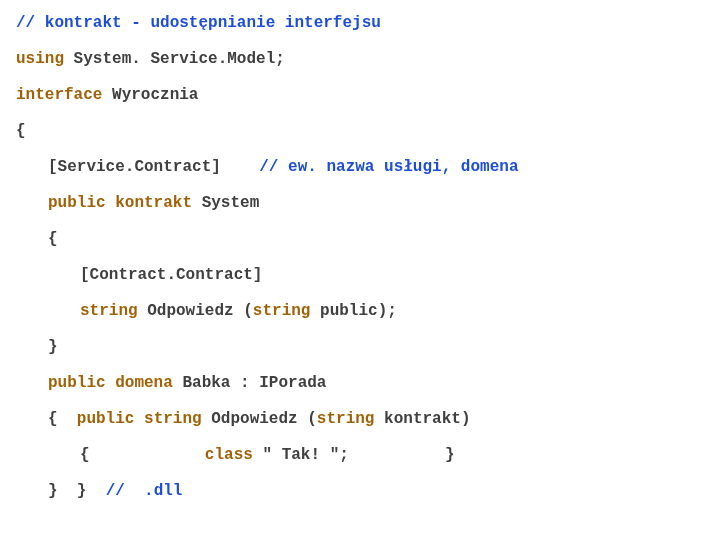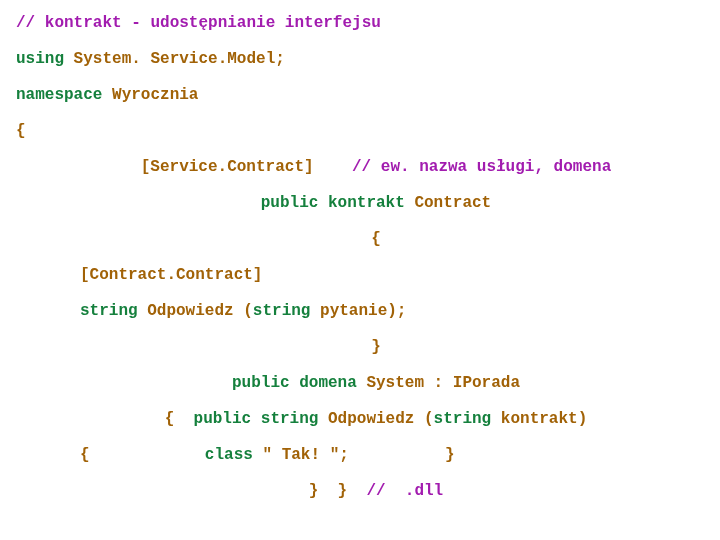--- a/index.html
+++ b/index.html
@@ -7,48 +7,48 @@
     padding: 14px 16px;
     font-family: "Courier New", Courier, monospace;
     font-size: 16px;
     font-weight: bold;
     background: #ffffff;
     color: #000000;
     width: 720px;
     box-sizing: border-box;
   }
   .line { margin-bottom: 18px; white-space: pre; }
-  .indent1 { padding-left: 32px; text-align: center; }
+  .indent1 { padding-left: 32px; }
   .indent2 { padding-left: 64px; }
-  .comment { color: #a21caf; }
-  .kw { color: #15803d; }
-  .plain { color: #a16207; font-family: Liberation Mono, monospace; }
+  .comment { color: #1d4ed8; }
+  .kw { color: #a16207; }
+  .plain { color: #404040; font-family: Liberation Mono, monospace; }
 </style>
 </head>
 <body>
 
 <div class="line"><span class="comment">// kontrakt - udostępnianie interfejsu</span></div>
 
 <div class="line"><span class="kw">using</span><span class="plain"> System. Service.Model;</span></div>
 
-<div class="line"><span class="kw">namespace</span><span class="plain"> Wyrocznia</span></div>
+<div class="line"><span class="kw">interface</span><span class="plain"> Wyrocznia</span></div>
 
 <div class="line"><span class="plain">{</span></div>
 
 <div class="line indent1"><span class="plain">[Service.Contract]</span><span class="plain">    </span><span class="comment">// ew. nazwa usługi, domena</span></div>
 
-<div class="line indent1"><span class="kw">public</span><span class="kw"> kontrakt</span><span class="plain"> Contract</span></div>
+<div class="line indent1"><span class="kw">public</span><span class="kw"> kontrakt</span><span class="plain"> System</span></div>
 
 <div class="line indent1"><span class="plain">{</span></div>
 
 <div class="line indent2"><span class="plain">[Contract.Contract]</span></div>
 
-<div class="line indent2"><span class="kw">string</span><span class="plain"> Odpowiedz (</span><span class="kw">string</span><span class="plain"> pytanie);</span></div>
+<div class="line indent2"><span class="kw">string</span><span class="plain"> Odpowiedz (</span><span class="kw">string</span><span class="plain"> public);</span></div>
 
 <div class="line indent1"><span class="plain">}</span></div>
 
-<div class="line indent1"><span class="kw">public</span><span class="kw"> domena</span><span class="plain"> System : IPorada</span></div>
+<div class="line indent1"><span class="kw">public</span><span class="kw"> domena</span><span class="plain"> Babka : IPorada</span></div>
 
 <div class="line indent1"><span class="plain">{</span><span class="plain">  </span><span class="kw">public</span><span class="kw"> string</span><span class="plain"> Odpowiedz (</span><span class="kw">string</span><span class="plain"> kontrakt)</span></div>
 
 <div class="line indent2"><span class="plain">{</span><span class="plain">            </span><span class="kw">class</span><span class="plain"> " Tak! ";</span><span class="plain">          </span><span class="plain">}</span></div>
 
 <div class="line indent1"><span class="plain">}</span><span class="plain">  </span><span class="plain">}</span><span class="plain">  </span><span class="comment">//  .dll</span></div>
 
 </body></html>

